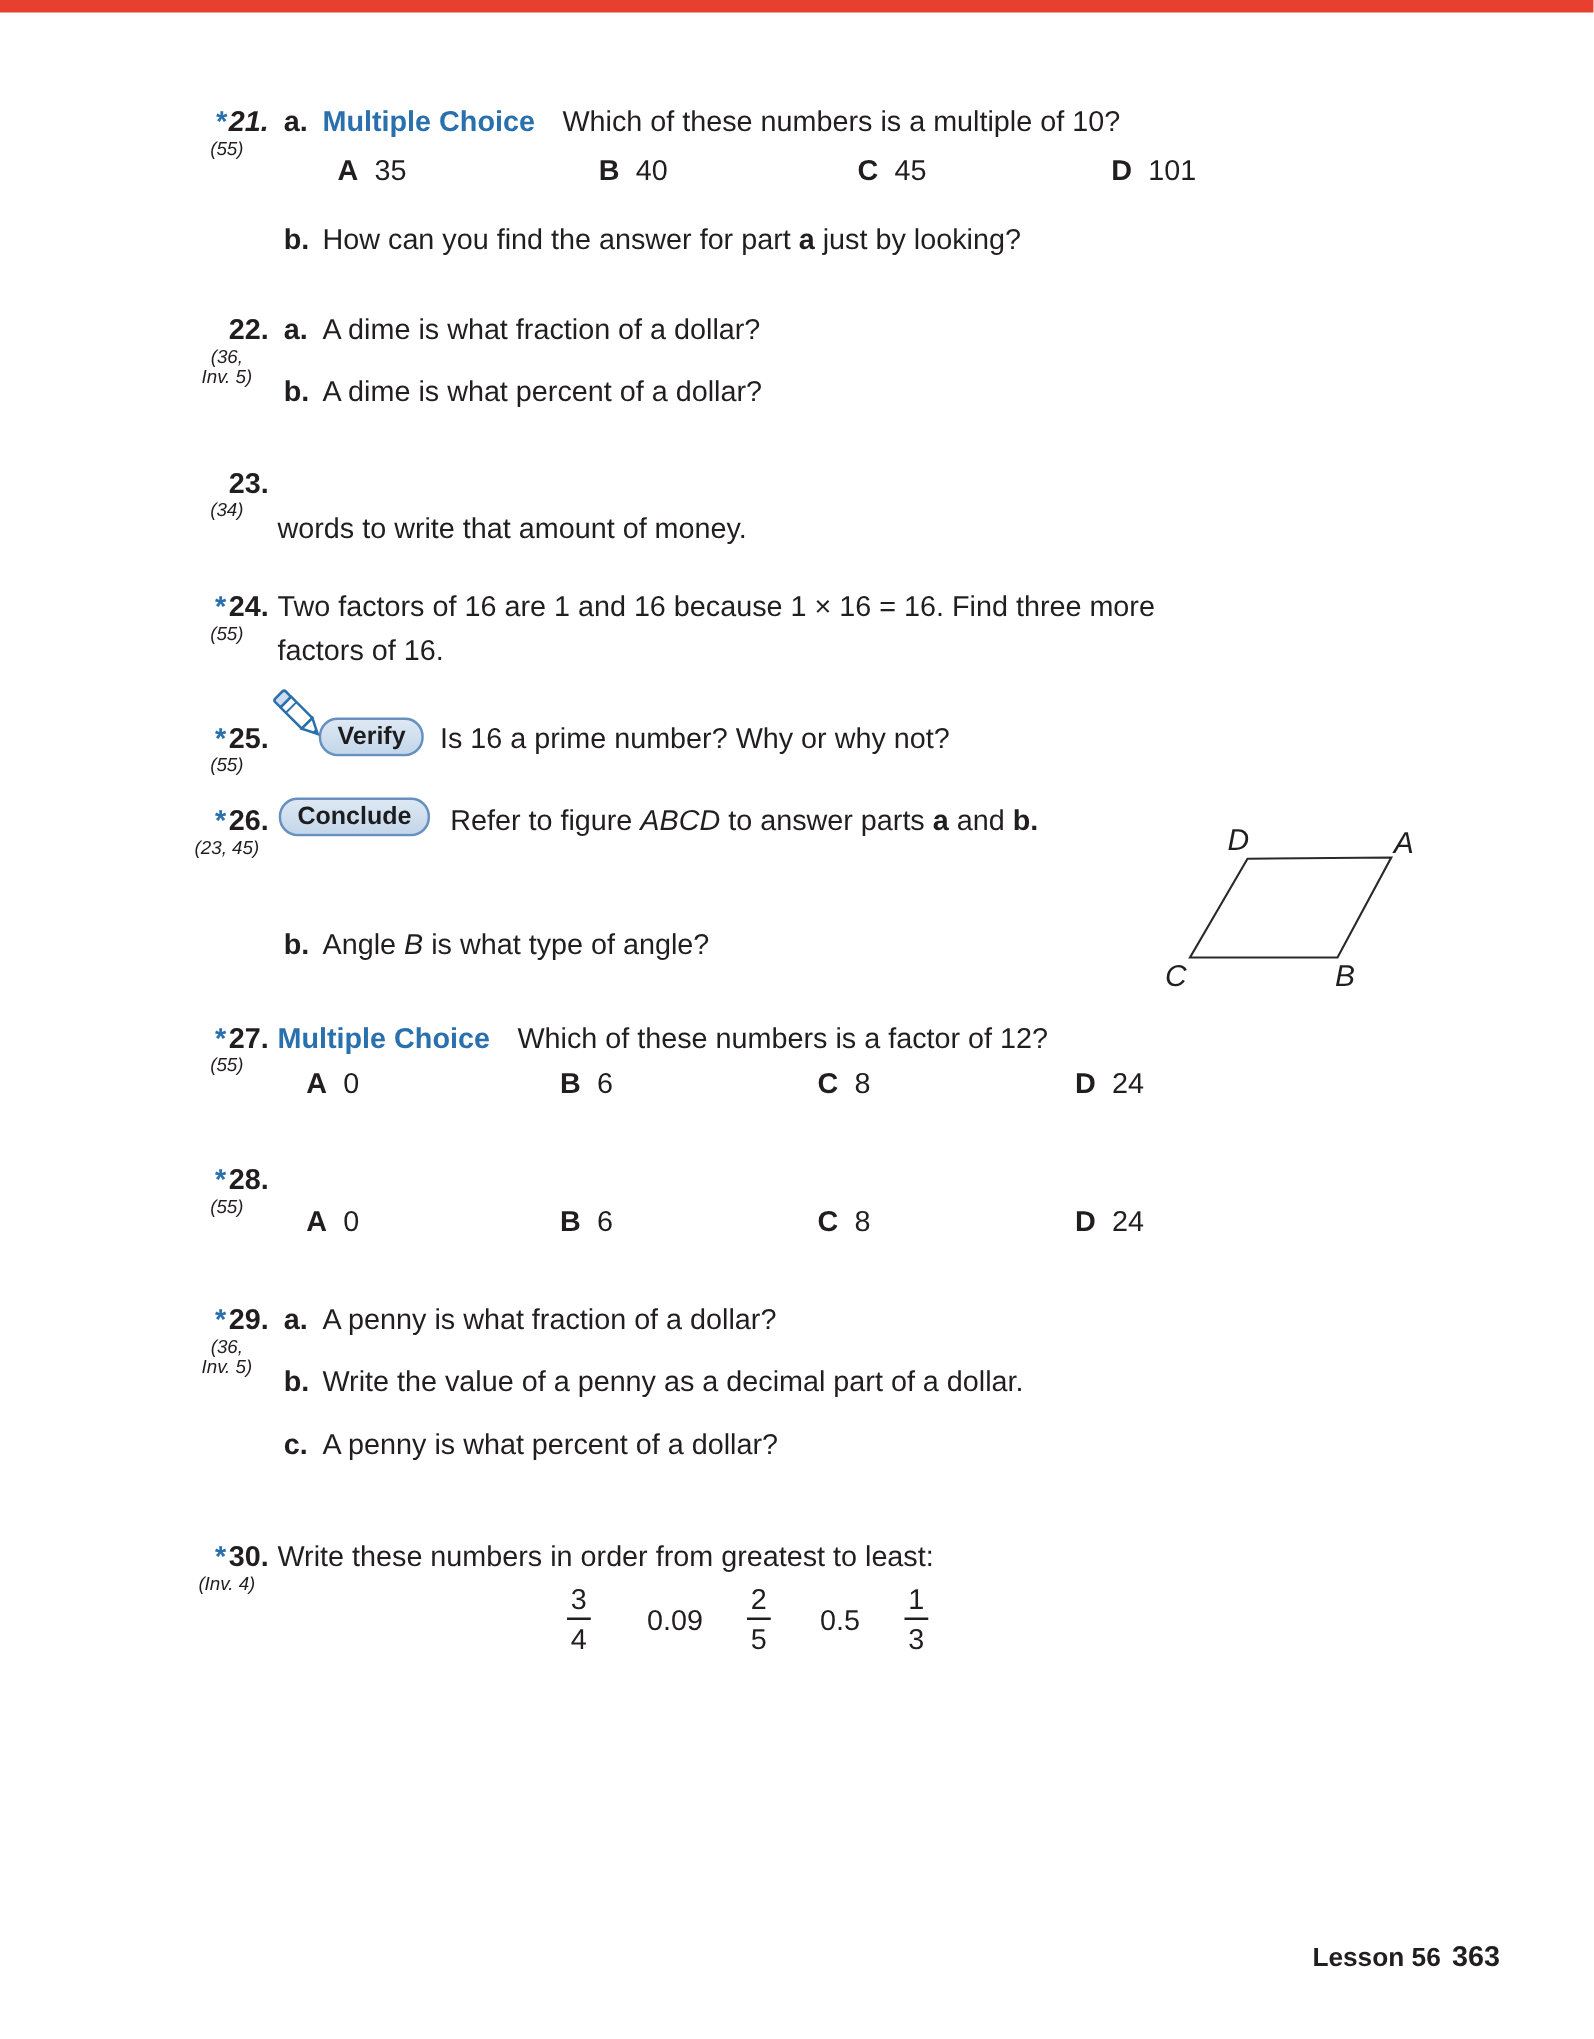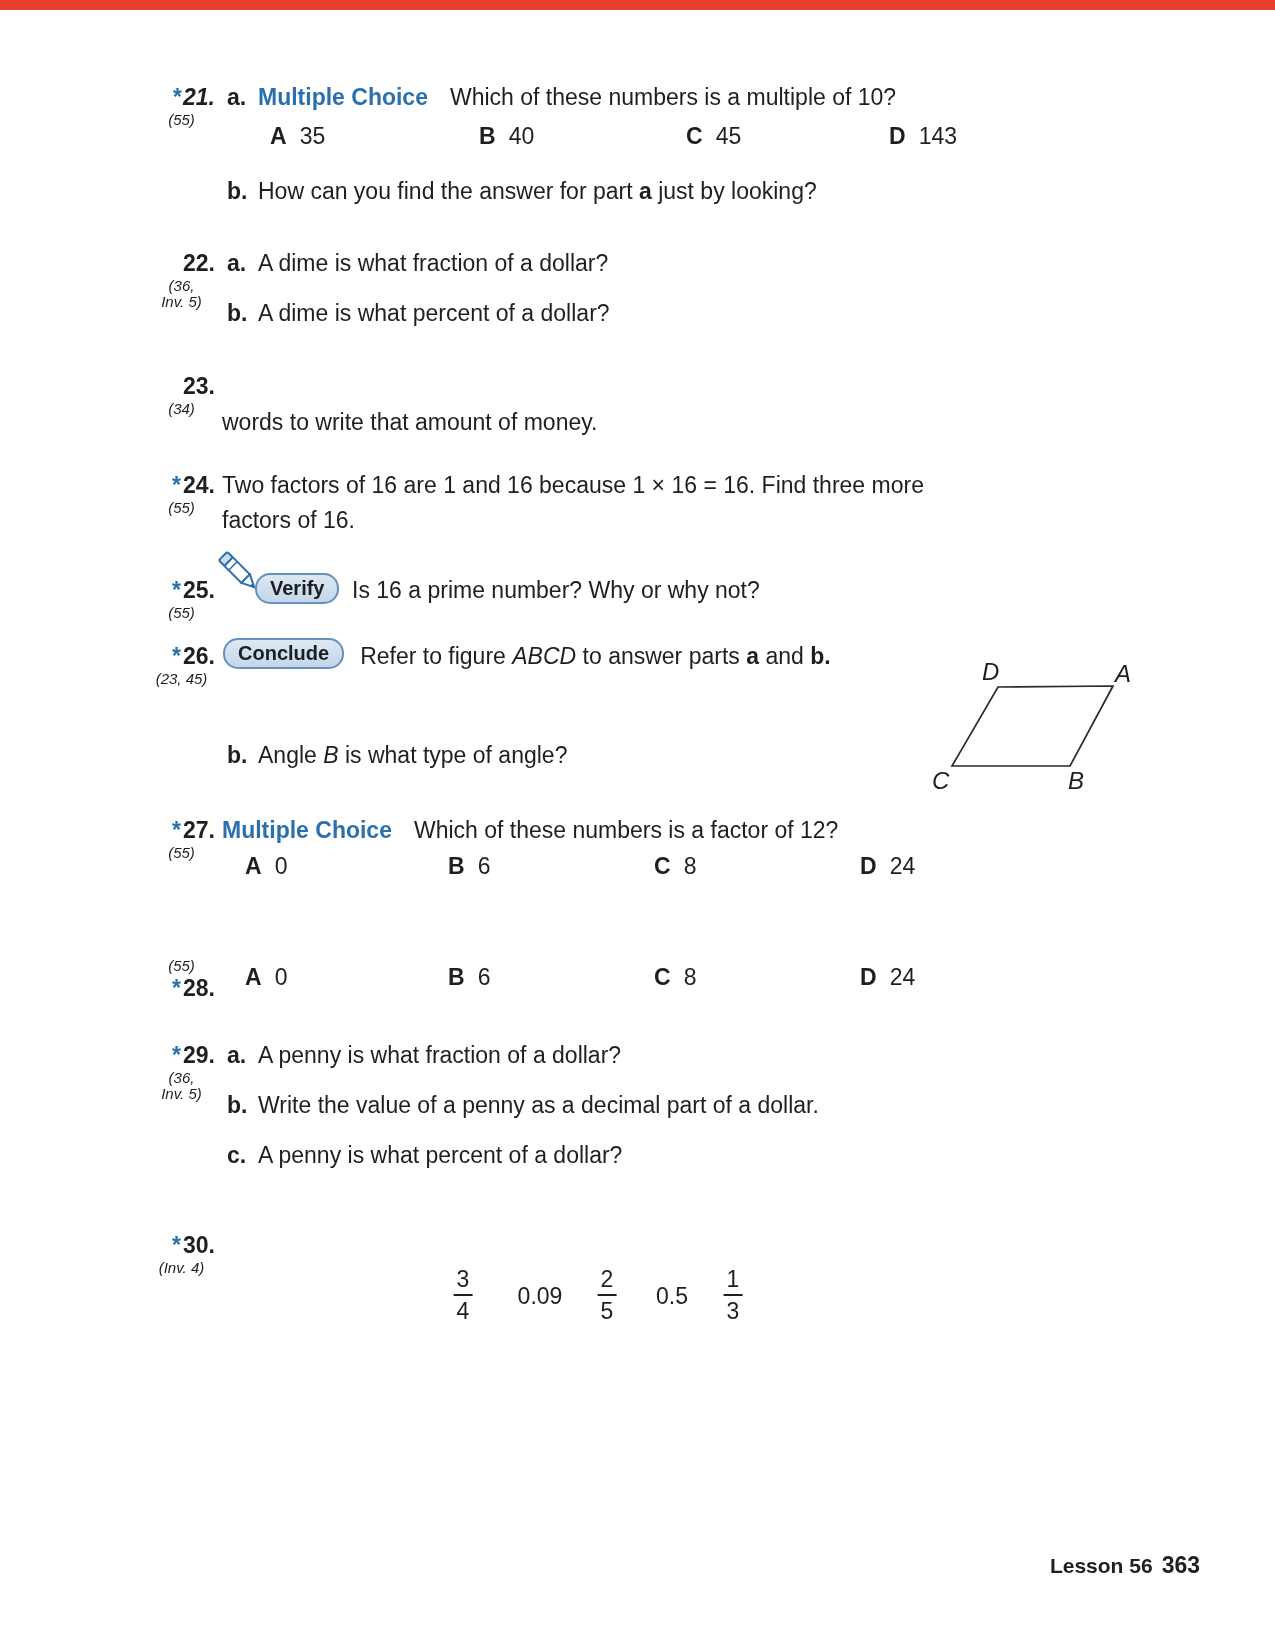--- a/index.html
+++ b/index.html
@@ -40,21 +40,21 @@
 
   <div class="pnum" style="top:82px;font-style:italic;"><span class="star">*</span><span>21.</span></div>
   <div class="pref" style="top:112px;">(55)</div>
   <div class="line" style="left:227px;top:82px;">
     <span class="sub">a.</span><span class="mc">Multiple Choice</span><span>Which of these numbers is a multiple of 10?</span>
   </div>
   <div class="choicerow" style="top:123px;">
     <span class="choice" style="left:270px;"><span class="ck">A</span><span>35</span></span>
     <span class="choice" style="left:479px;"><span class="ck">B</span><span>40</span></span>
     <span class="choice" style="left:686px;"><span class="ck">C</span><span>45</span></span>
-    <span class="choice" style="left:889px;"><span class="ck">D</span><span>143</span></span>
+    <span class="choice" style="left:889px;"><span class="ck">D</span><span>101</span></span>
   </div>
   <div class="line" style="left:227px;top:176px;">
     <span class="sub">b.</span><span>How can you find the answer for part </span><span class="bold">a</span><span> just by looking?</span>
   </div>
 
   <div class="pnum" style="top:248px;"><span>22.</span></div>
   <div class="pref" style="top:278px;">(36,</div>
   <div class="pref" style="top:294px;">Inv. 5)</div>
   <div class="line" style="left:227px;top:248px;">
     <span class="sub">a.</span><span>A dime is what fraction of a dollar?</span>
@@ -110,21 +110,21 @@
   <div class="line" style="left:222px;top:815px;">
     <span class="mc">Multiple Choice</span><span>Which of these numbers is a factor of 12?</span>
   </div>
   <div class="choicerow" style="top:853px;">
     <span class="choice" style="left:245px;"><span class="ck">A</span><span>0</span></span>
     <span class="choice" style="left:448px;"><span class="ck">B</span><span>6</span></span>
     <span class="choice" style="left:654px;"><span class="ck">C</span><span>8</span></span>
     <span class="choice" style="left:860px;"><span class="ck">D</span><span>24</span></span>
   </div>
 
-  <div class="pnum" style="top:928px;margin-top:45px;"><span class="star">*</span><span>28.</span></div>
+  <div class="pnum" style="top:928px;"><span class="star">*</span><span>28.</span></div>
   <div class="pref" style="top:958px;">(55)</div>
   <div class="choicerow" style="top:964px;">
     <span class="choice" style="left:245px;"><span class="ck">A</span><span>0</span></span>
     <span class="choice" style="left:448px;"><span class="ck">B</span><span>6</span></span>
     <span class="choice" style="left:654px;"><span class="ck">C</span><span>8</span></span>
     <span class="choice" style="left:860px;"><span class="ck">D</span><span>24</span></span>
   </div>
 
   <div class="pnum" style="top:1040px;"><span class="star">*</span><span>29.</span></div>
   <div class="pref" style="top:1070px;">(36,</div>
@@ -134,20 +134,21 @@
   </div>
   <div class="line" style="left:227px;top:1090px;">
     <span class="sub">b.</span><span>Write the value of a penny as a decimal part of a dollar.</span>
   </div>
   <div class="line" style="left:227px;top:1140px;">
     <span class="sub">c.</span><span>A penny is what percent of a dollar?</span>
   </div>
 
   <div class="pnum" style="top:1230px;"><span class="star">*</span><span>30.</span></div>
   <div class="pref" style="top:1260px;">(Inv. 4)</div>
+  <div class="line" style="left:222px;top:1230px;"><span>Write these numbers in order from greatest to least:</span></div>
   <div>
     <span class="frac" style="left:463px;top:1266px;">
         <span class="fnum">3</span>
         <span class="fden">4</span>
       </span>
     <span class="dec" style="left:540px;top:1283px;">0.09</span>
     <span class="frac" style="left:607px;top:1266px;">
         <span class="fnum">2</span>
         <span class="fden">5</span>
       </span>

